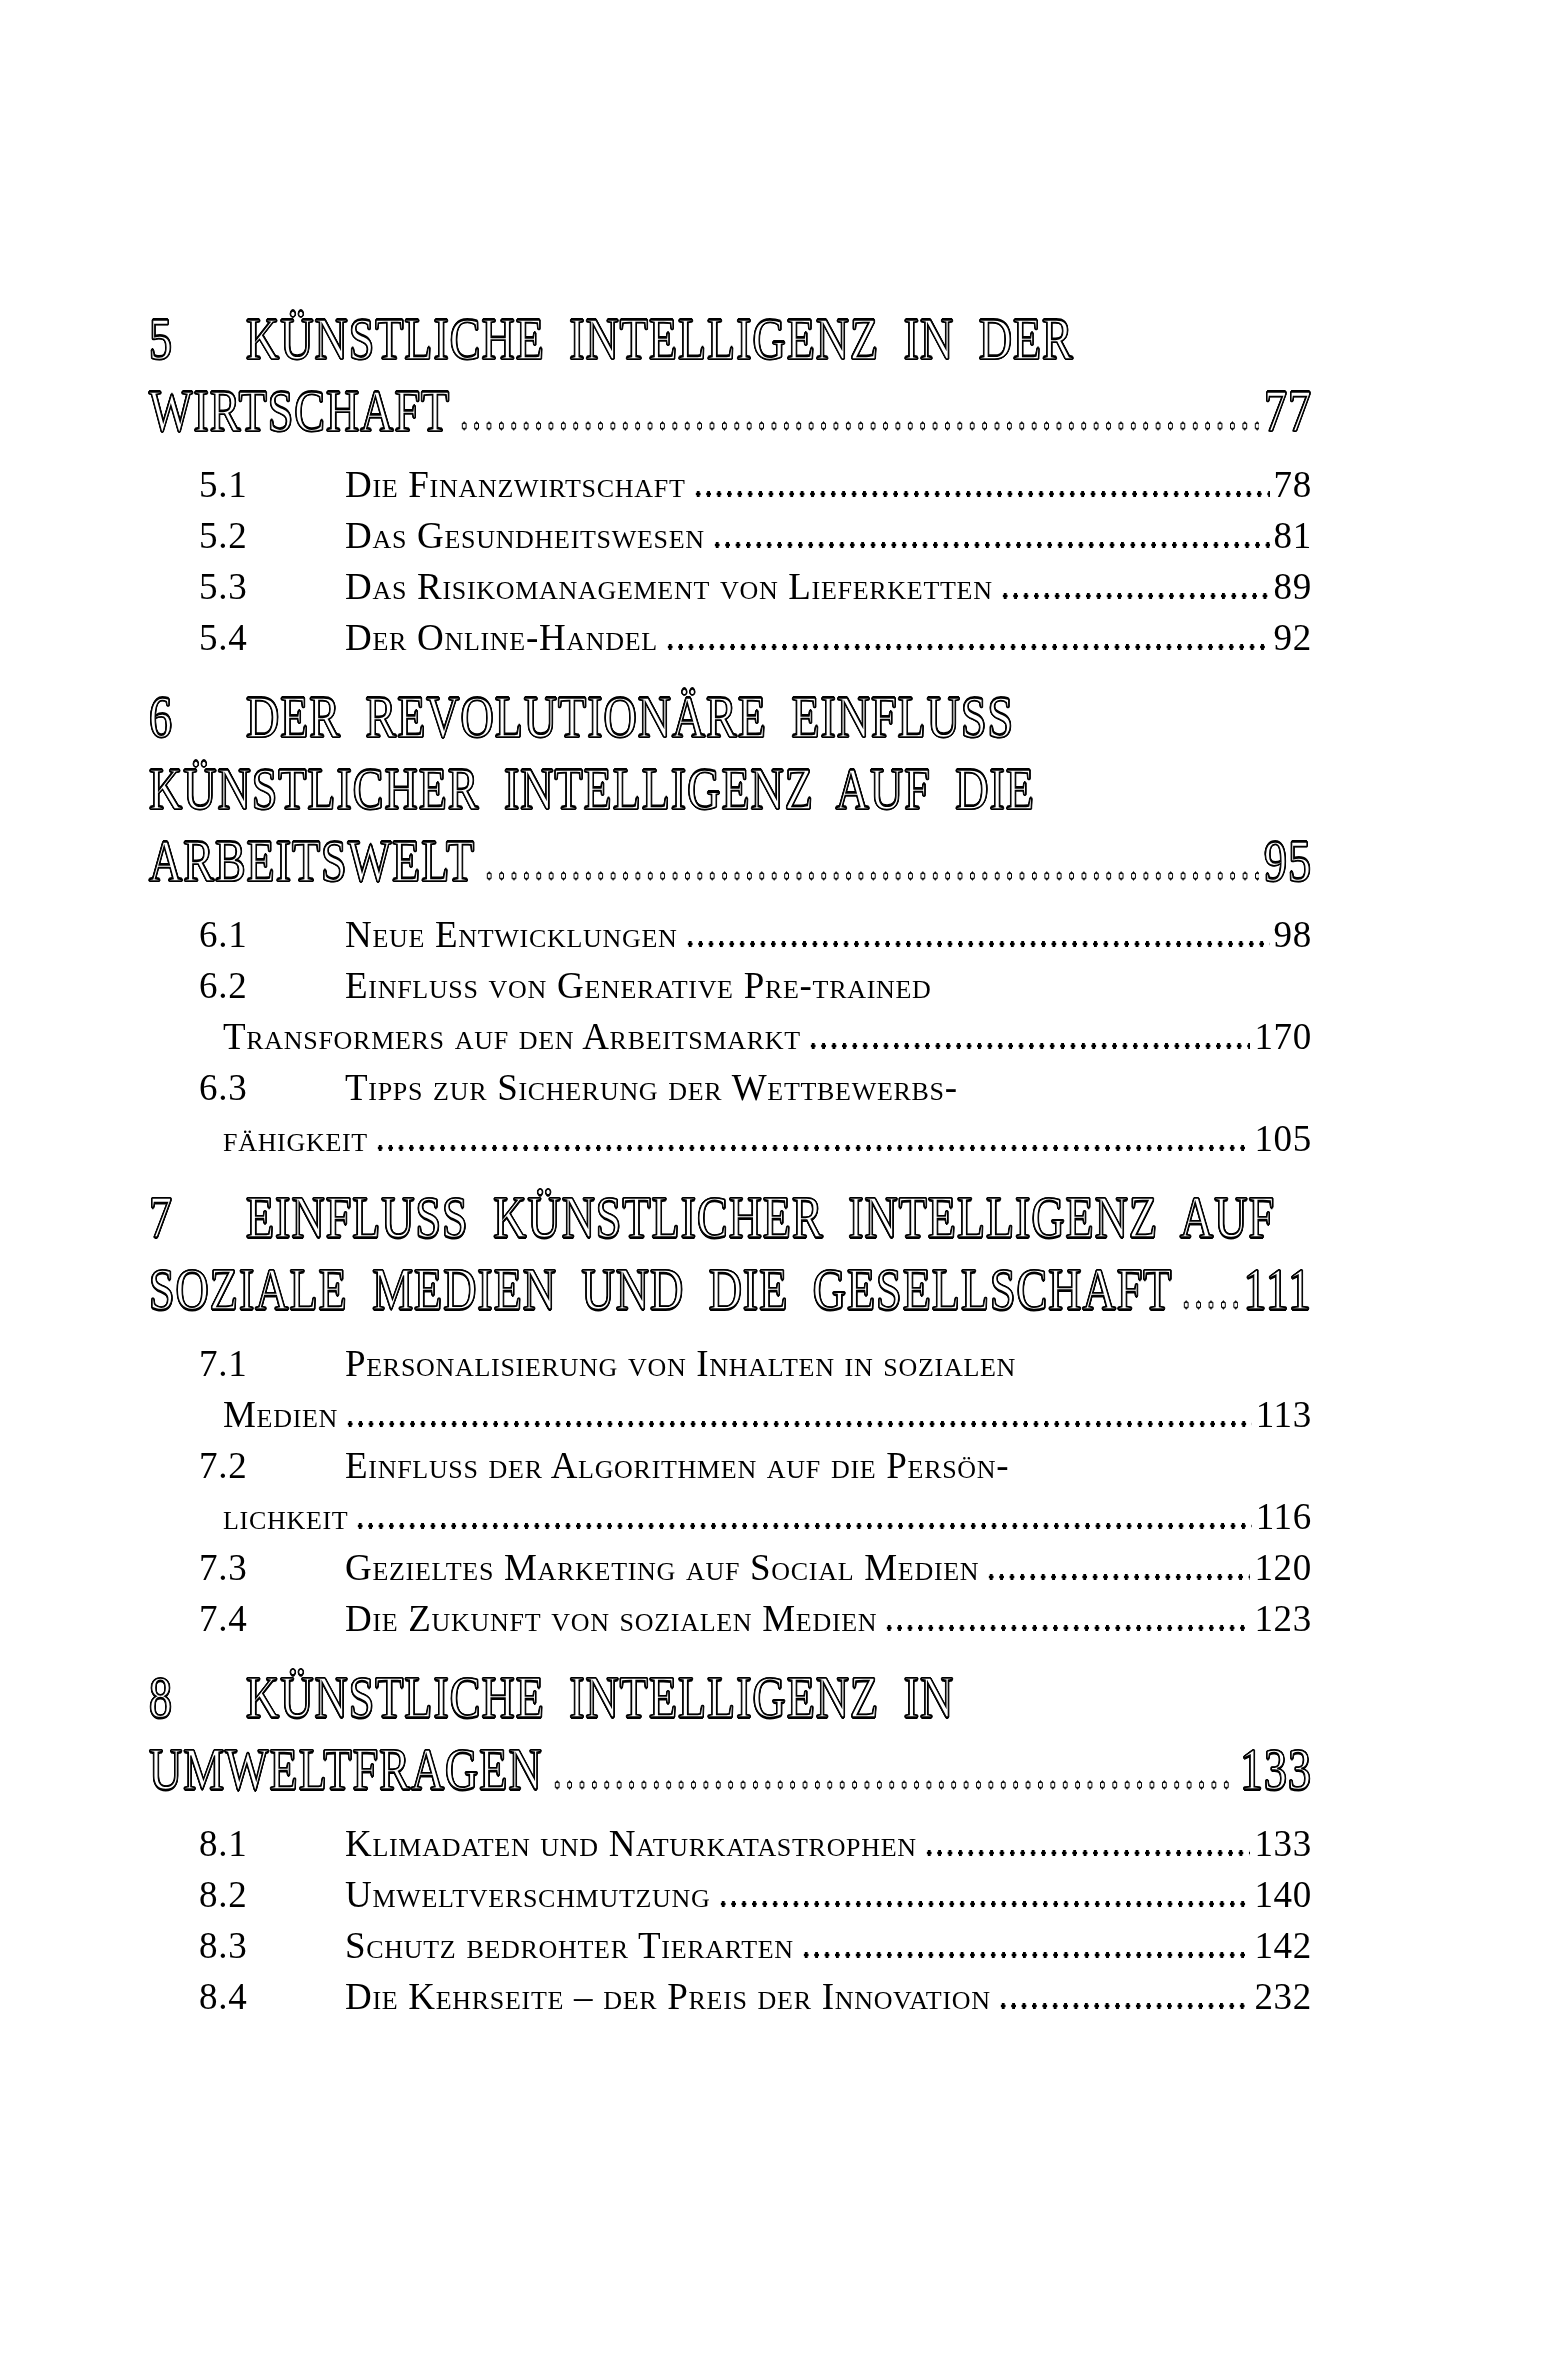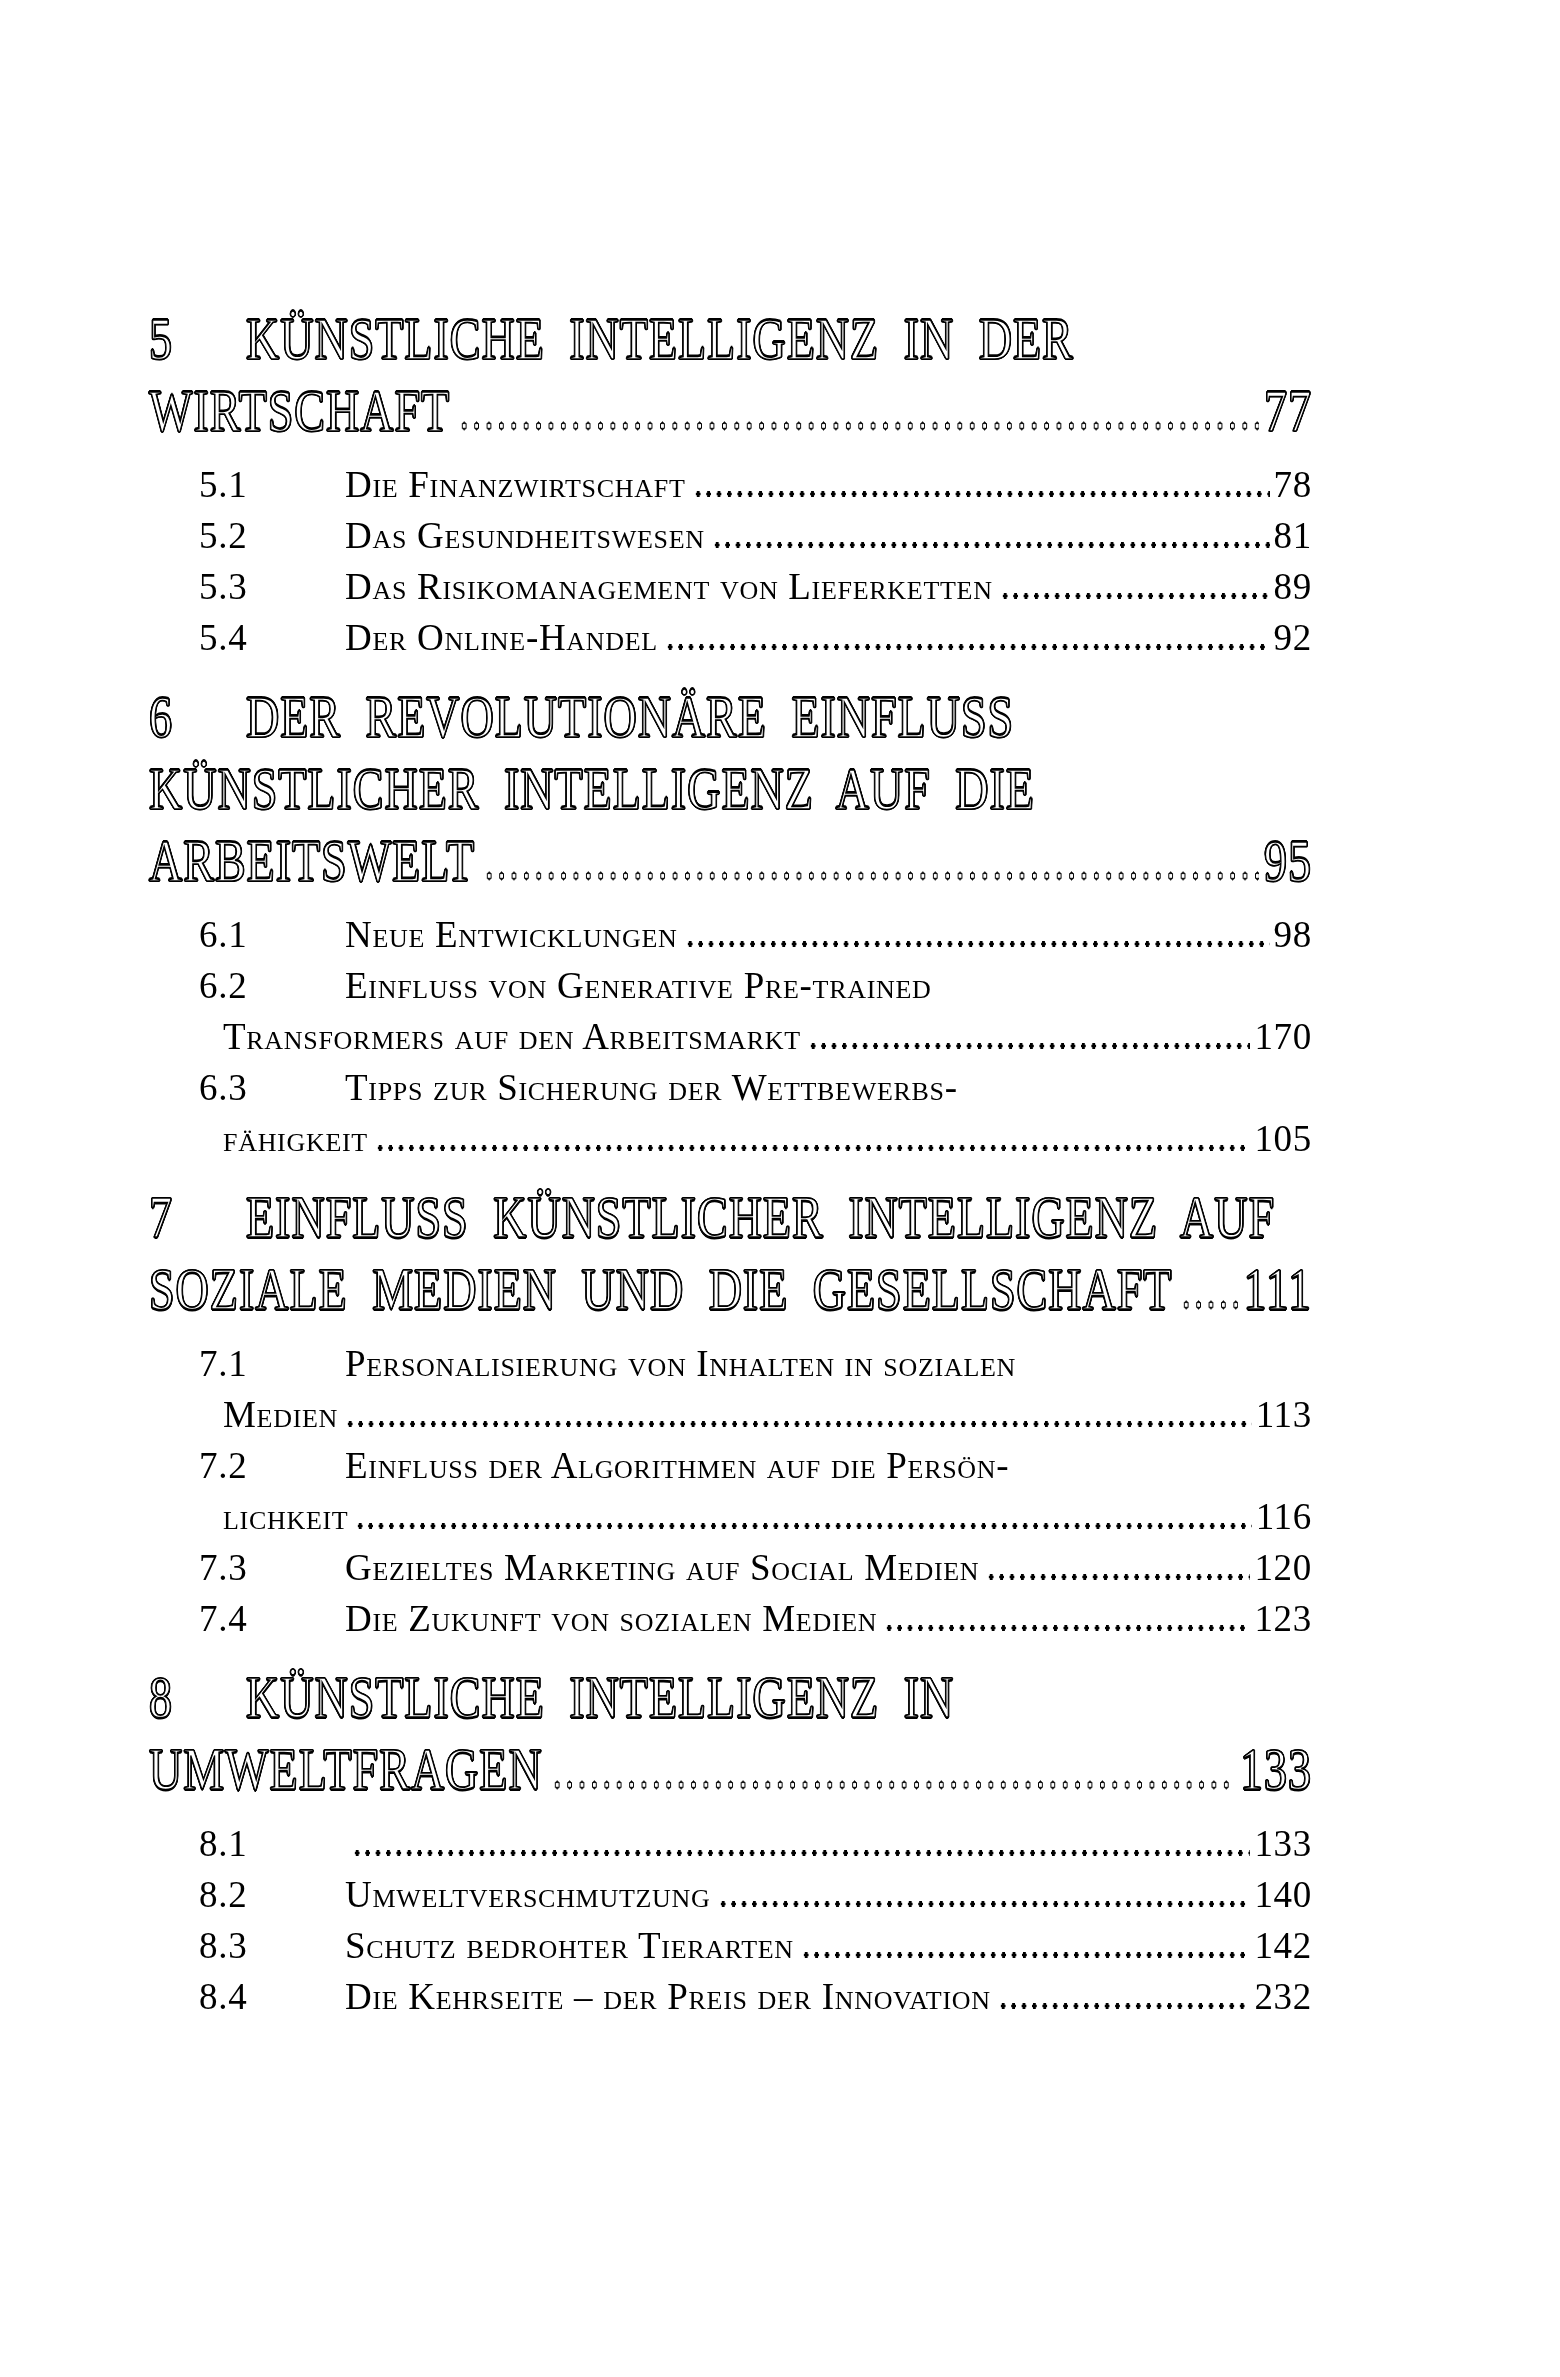--- a/index.html
+++ b/index.html
@@ -221,20 +221,21 @@
     <div class="h-line">
       <span class="h-text">UMWELTFRAGEN</span>
       <span class="h-dots"></span>
       <span class="pg">133</span>
     </div>
   </section>
 
   <section class="secs">
     <div class="s-line">
       <span class="s-num">8.1</span>
+      <span class="s-text">Klimadaten und Naturkatastrophen</span>
       <span class="s-dots"></span>
       <span class="pg">133</span>
     </div>
     <div class="s-line">
       <span class="s-num">8.2</span>
       <span class="s-text">Umweltverschmutzung</span>
       <span class="s-dots"></span>
       <span class="pg">140</span>
     </div>
     <div class="s-line">

